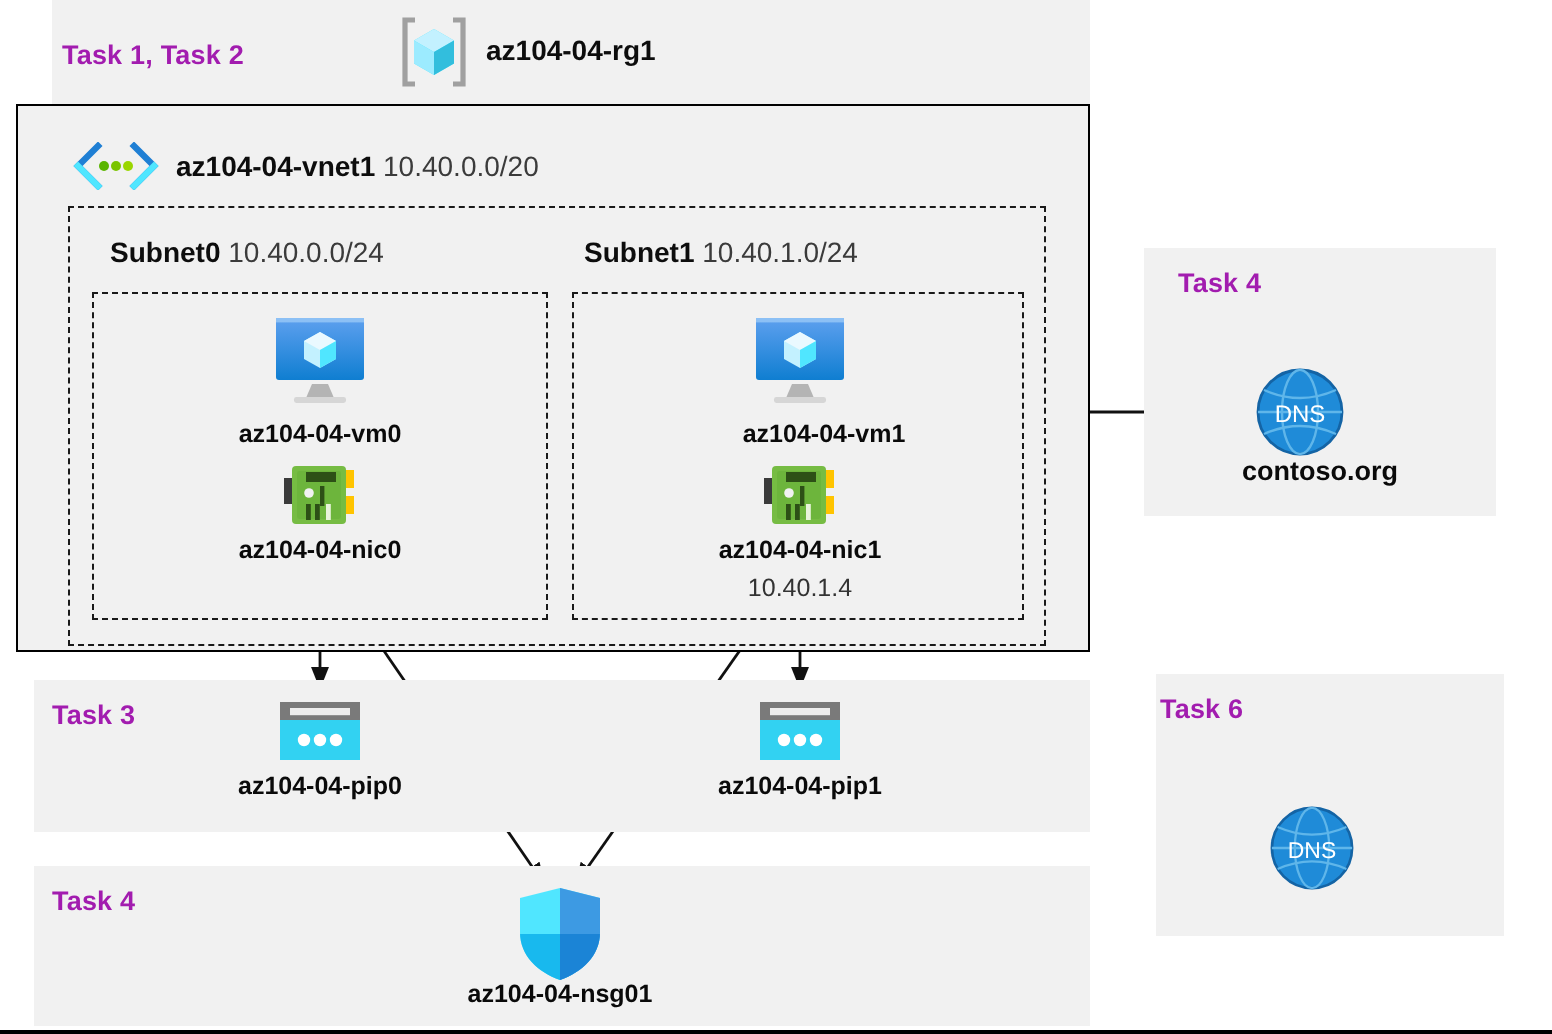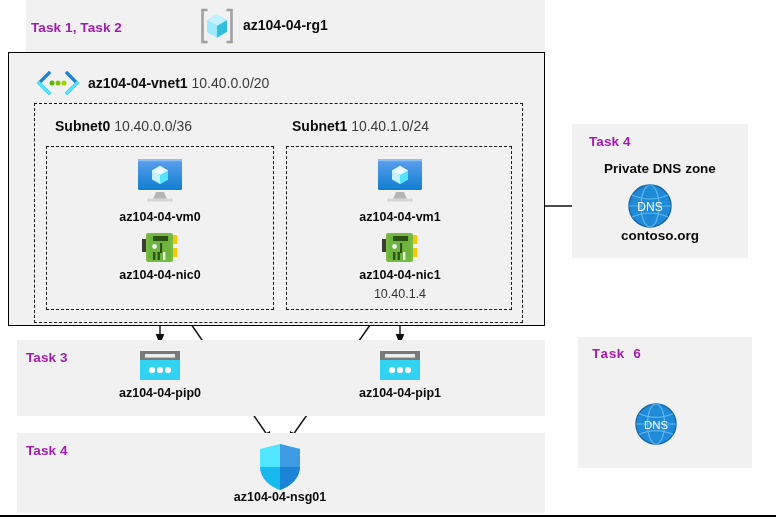--- a/index.html
+++ b/index.html
@@ -121,21 +121,21 @@
     <path d="M31 22 L41 12" fill="none" stroke="#50e6ff" stroke-width="3.2" stroke-linecap="square"></path>
     <circle cx="16" cy="12" r="2.5" fill="#5ab500"></circle>
     <circle cx="22" cy="12" r="2.5" fill="#7ac400"></circle>
     <circle cx="28" cy="12" r="2.5" fill="#9ad600"></circle>
   </svg>
   <div class="hdr-title" style="left:88px;top:75px;">
     <b>az104-04-vnet1</b><span>&nbsp;</span><span class="plain">10.40.0.0/20</span>
   </div>
 
   <div class="hdr-title" style="left:55px;top:118px;">
-    <b>Subnet0</b><span>&nbsp;</span><span class="plain">10.40.0.0/36</span>
+    <b>Subnet0</b><span>&nbsp;</span><span class="plain">10.40.0.0/24</span>
   </div>
 
   <svg class="icon vm-icon" style="left:134px;top:157px;" viewBox="0 0 52 46">
     <defs>
       <linearGradient id="vmgrad0" x1="0" y1="0" x2="0" y2="1">
         <stop offset="0" stop-color="#5ea0ef"></stop>
           <stop offset="1" stop-color="#0f7ed1"></stop>
       </linearGradient>
     </defs>
     <rect x="4" y="2" width="44" height="31" rx="1.5" fill="url(#vmgrad0)"></rect>
@@ -175,21 +175,21 @@
       </linearGradient>
     </defs>
     <rect x="4" y="2" width="44" height="31" rx="1.5" fill="url(#vmgrad1)"></rect>
     <rect x="4" y="2" width="44" height="2.2" fill="#8cc0f5"></rect>
     <polygon points="26,9 34,13.5 34,22.5 26,27 18,22.5 18,13.5" fill="#c3f1ff"></polygon>
     <polygon points="26,9 34,13.5 26,18 18,13.5" fill="#eaf9ff"></polygon>
     <polygon points="26,18 34,13.5 34,22.5 26,27" fill="#50e6ff"></polygon>
     <polygon points="22,35 30,35 33,42 19,42" fill="#b4b4b4"></polygon>
     <rect x="13" y="41.5" width="26" height="3" rx="1.2" fill="#d6d6d6"></rect>
   </svg>
-  <div class="node-label" style="left:300px;top:210px;width:200px;">az104-04-vm1</div>
+  <div class="node-label" style="left:312px;top:210px;width:200px;">az104-04-vm1</div>
 
   <svg class="icon nic-icon" style="left:381px;top:231px;" viewBox="0 0 38 34">
     <rect x="1" y="8" width="6" height="13" fill="#3b3b3b"></rect>
     <rect x="30" y="4" width="6" height="9" fill="#ffc400"></rect>
     <rect x="30" y="17" width="6" height="9" fill="#ffc400"></rect>
     <rect x="5" y="2" width="27" height="29" rx="2" fill="#76bc43"></rect>
     <rect x="7.5" y="4.5" width="22" height="24" rx="1.2" fill="#5ea832" opacity="0.35"></rect>
     <rect x="12" y="5" width="15" height="5" fill="#2d5016"></rect>
     <circle cx="13.5" cy="15.5" r="2.4" fill="#f2f2f2"></circle>
     <rect x="19" y="12" width="2.2" height="10" fill="#2d5016"></rect>
@@ -226,34 +226,33 @@
 
   <svg class="icon nsg-icon" style="left:259px;top:443px;" viewBox="0 0 42 48">
     <path d="M21 1 L41 6 L41 23 C41 35 32 43 21 47 C10 43 1 35 1 23 L1 6 Z" fill="#50e6ff"></path>
     <path d="M21 1 L41 6 L41 23 C41 35 32 43 21 47 Z" fill="#3d9ae3"></path>
     <path d="M21 24 L41 24 L41 23 C41 35 32 43 21 47 Z" fill="#1b84d6"></path>
     <path d="M21 24 L1 24 L1 23 C1 35 10 43 21 47 Z" fill="#18b9ee"></path>
   </svg>
   <div class="node-label" style="left:180px;top:490px;width:200px;">az104-04-nsg01</div>
 
   <div class="task-label" style="left:589px;top:134px;">Task 4</div>
-  <div class="zone-title" style="left:572px;top:161px;width:176px;">Private DNS zone</div>
 
   <svg class="icon dns-icon" style="left:628px;top:184px;" viewBox="0 0 44 44">
     <circle cx="22" cy="22" r="21" fill="#1f8bd8"></circle>
     <circle cx="22" cy="22" r="21" fill="none" stroke="#1464a5" stroke-width="1.4"></circle>
     <ellipse cx="22" cy="22" rx="9" ry="21" fill="none" stroke="#5fb6ea" stroke-width="1.2"></ellipse>
     <line x1="1" y1="22" x2="43" y2="22" stroke="#5fb6ea" stroke-width="1.2"></line>
     <path d="M4 11 Q22 19 40 11" fill="none" stroke="#5fb6ea" stroke-width="1.2"></path>
     <path d="M4 33 Q22 25 40 33" fill="none" stroke="#5fb6ea" stroke-width="1.2"></path>
     <text x="22" y="27" font-family="Liberation Sans, sans-serif" font-size="12" fill="#ffffff" text-anchor="middle">DNS</text>
   </svg>
   <div class="node-label" style="left:572px;top:228px;width:176px;font-size:13.5px;">contoso.org</div>
 
-  <div class="task-label" style="left:592px;top:347px;font-family:Liberation Mono, monospace;">Task 6</div>
+  <div class="task-label" style="left:580px;top:347px;">Task 6</div>
 
   <svg class="icon dns-icon-sm" style="left:635px;top:403px;" viewBox="0 0 44 44">
     <circle cx="22" cy="22" r="21" fill="#1f8bd8"></circle>
     <circle cx="22" cy="22" r="21" fill="none" stroke="#1464a5" stroke-width="1.4"></circle>
     <ellipse cx="22" cy="22" rx="9" ry="21" fill="none" stroke="#5fb6ea" stroke-width="1.2"></ellipse>
     <line x1="1" y1="22" x2="43" y2="22" stroke="#5fb6ea" stroke-width="1.2"></line>
     <path d="M4 11 Q22 19 40 11" fill="none" stroke="#5fb6ea" stroke-width="1.2"></path>
     <path d="M4 33 Q22 25 40 33" fill="none" stroke="#5fb6ea" stroke-width="1.2"></path>
     <text x="22" y="27" font-family="Liberation Sans, sans-serif" font-size="12" fill="#ffffff" text-anchor="middle">DNS</text>
   </svg>

